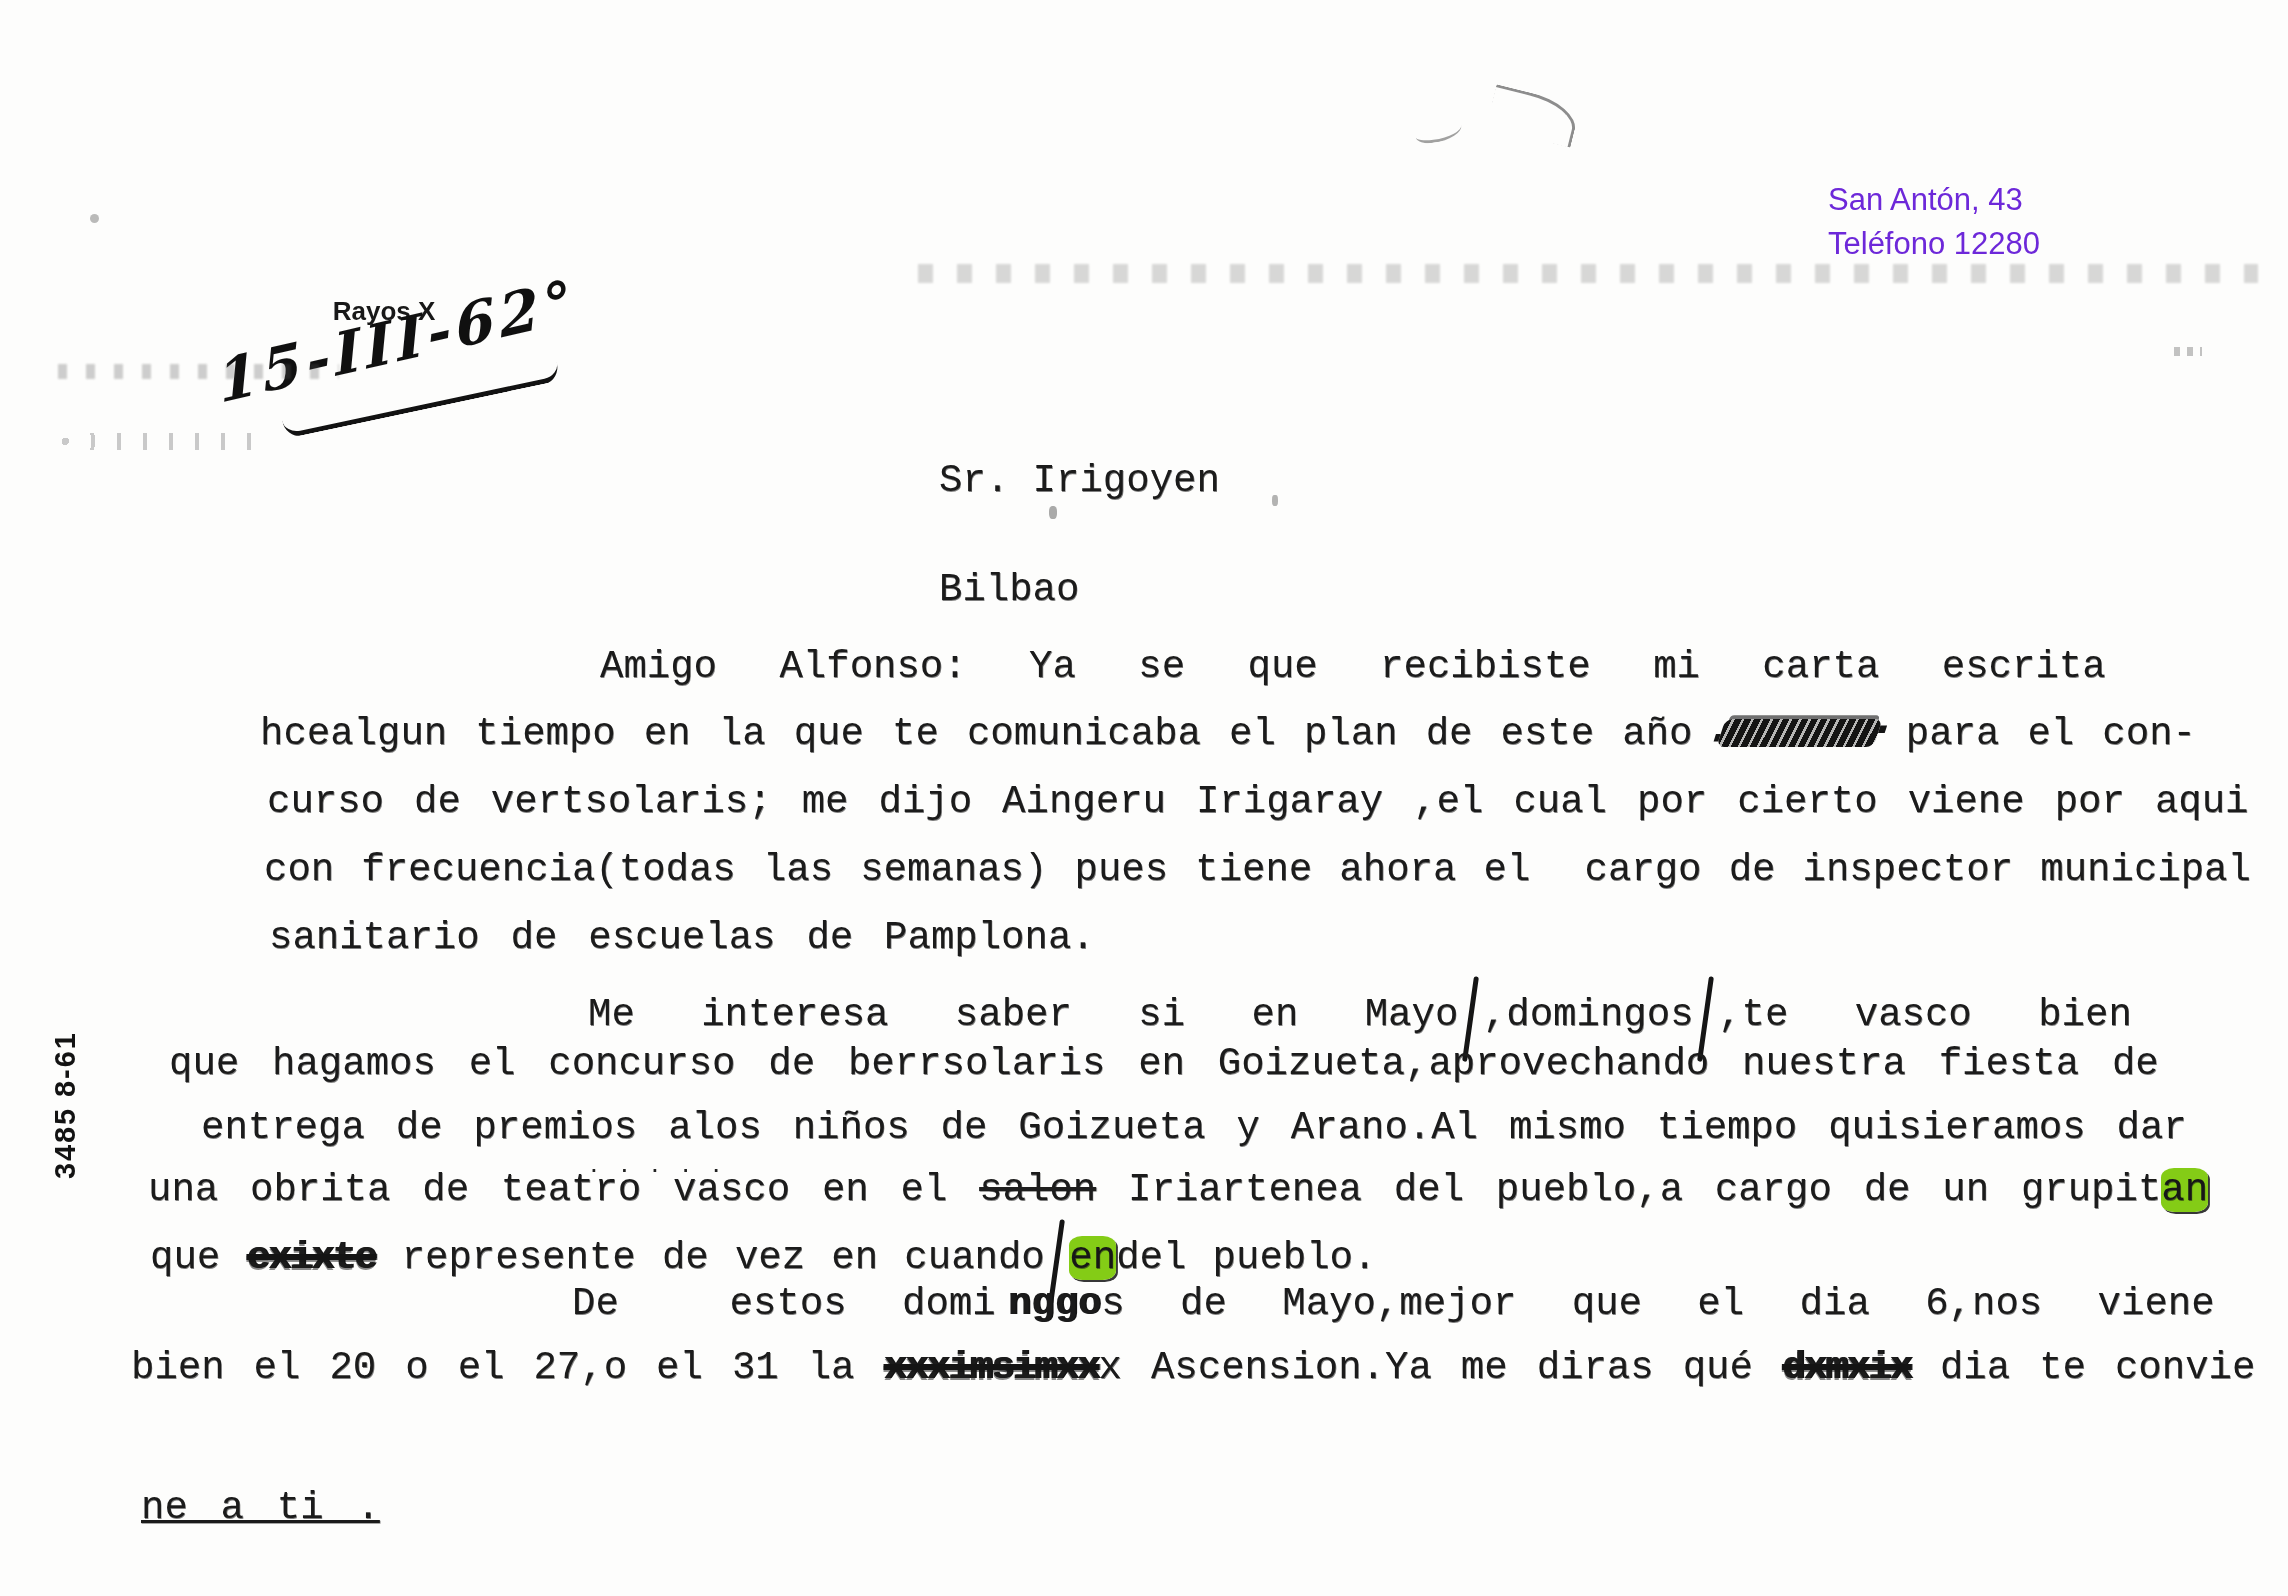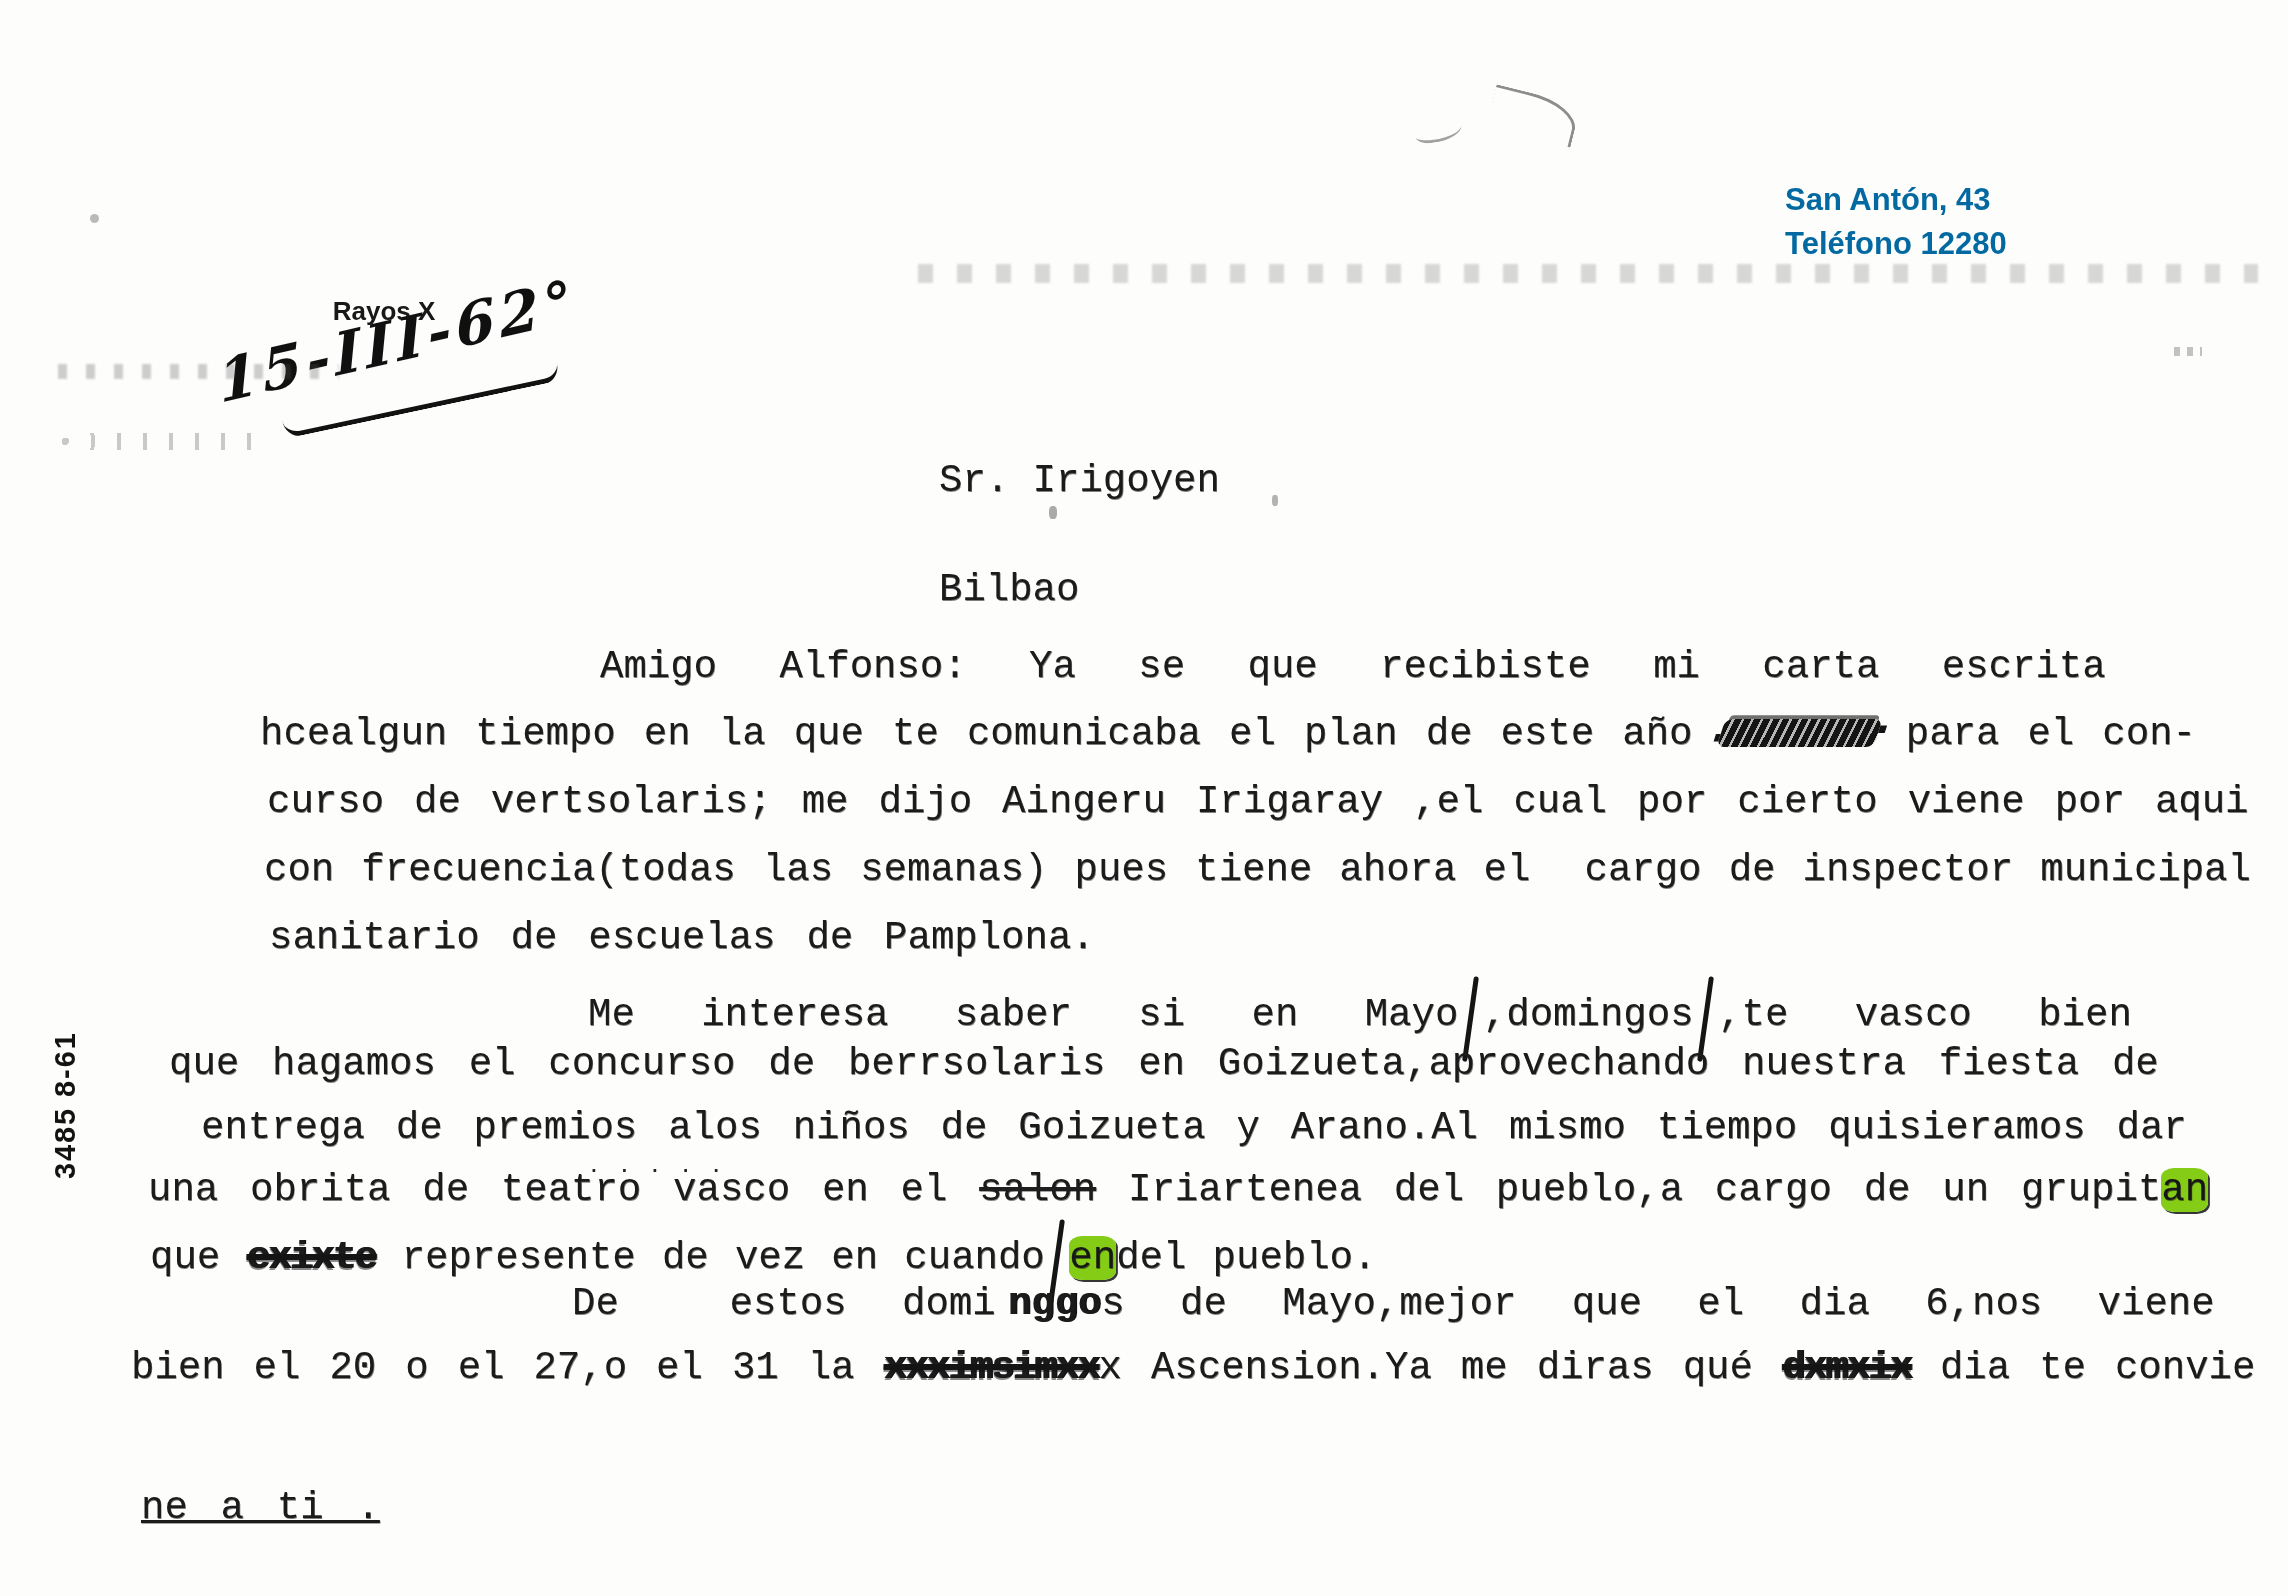--- a/index.html
+++ b/index.html
@@ -14,21 +14,21 @@
     position:absolute; left:105px; top:174px;
     font-family:"DejaVu Serif", serif;
     font-size:54px; font-weight:500; color:#141414;
     letter-spacing:2.8px; word-spacing:15px; white-space:pre;
   }
   .lh-sub { position:absolute; left:131px; width:506px; text-align:center;
     font-weight:bold; color:#181818; }
   .lh-specialty { top:249px; font-size:27px; letter-spacing:0.9px; }
   .lh-rayos     { top:296px; font-size:26px; }
   .lh-city      { top:316px; font-size:29px; letter-spacing:2.8px; }
-  .lh-right { position:absolute; left:1785px; font-weight:bold; color:#0369a1;
+  .lh-right { position:absolute; left:1828px; font-weight:normal; color:#6d28d9;
     font-size:31px; white-space:pre; }
   .lh-address { top:182px; }
   .lh-phone   { top:226px; }
   
   .hw-date {
     position:absolute; left:214px; top:307px;
     font-family:"DejaVu Serif", serif; font-style:italic; font-weight:600;
     font-size:58px; color:#101010; letter-spacing:4.7px;
     transform:rotate(-13deg) skewX(-8deg); white-space:pre;
   }

